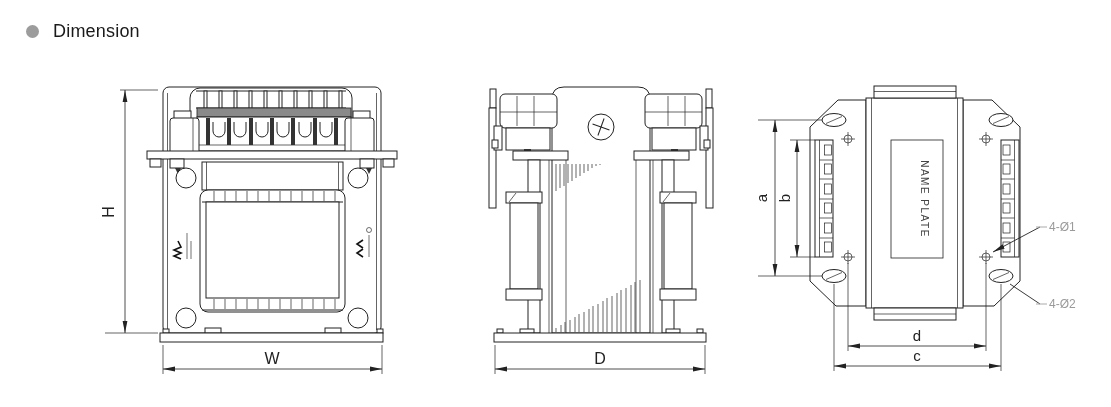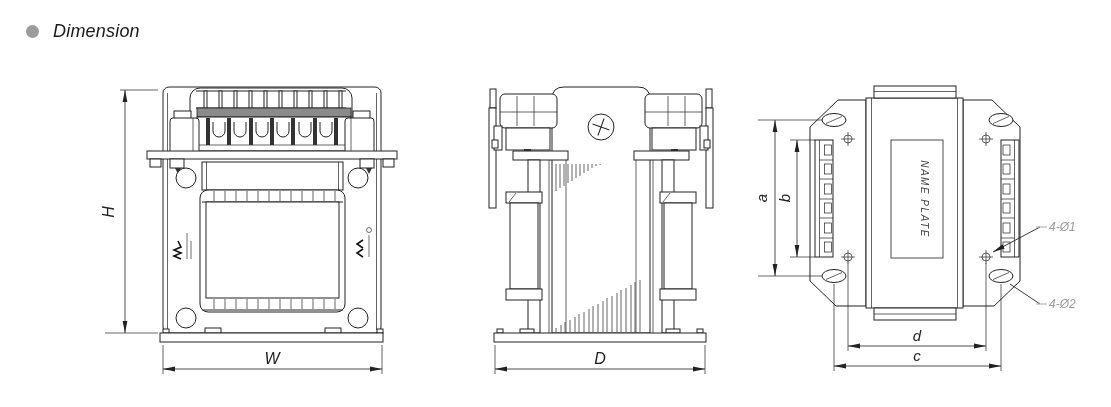--- a/index.html
+++ b/index.html
@@ -1,17 +1,17 @@
 <!DOCTYPE html>
 <html><head>
 <meta charset="utf-8">
 <style>
   html,body{margin:0;padding:0;background:#ffffff;}
   .page{position:relative;width:1111px;height:400px;background:#fff;overflow:hidden;
-        font-family:"Liberation Sans",sans-serif;font-style:italic;}
+        font-family:"Liberation Sans",sans-serif;}
   .hdr{position:absolute;left:26px;top:21px;display:flex;align-items:center;gap:14px;}
   .bullet{width:13px;height:13px;border-radius:50%;background:#9c9c9c;}
   .title{font-size:18px;font-weight:500;color:#1a1a1a;letter-spacing:.2px;}
   svg{position:absolute;left:0;top:0;display:block;}
   .ln{fill:none;stroke:#222;stroke-width:1;}
   .lnf{fill:#ffffff;stroke:#222;stroke-width:1;}
   .thin{fill:none;stroke:#222;stroke-width:.7;}
   .dk{fill:#333;stroke:none;}
   .gray{fill:#8a8a8a;stroke:#222;stroke-width:.8;}
   .dim{fill:none;stroke:#222;stroke-width:.8;}

